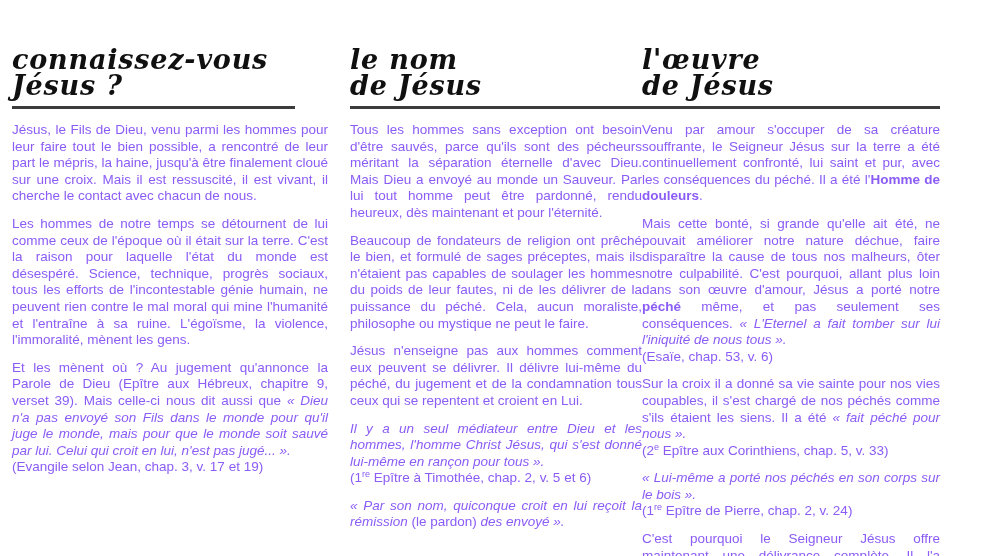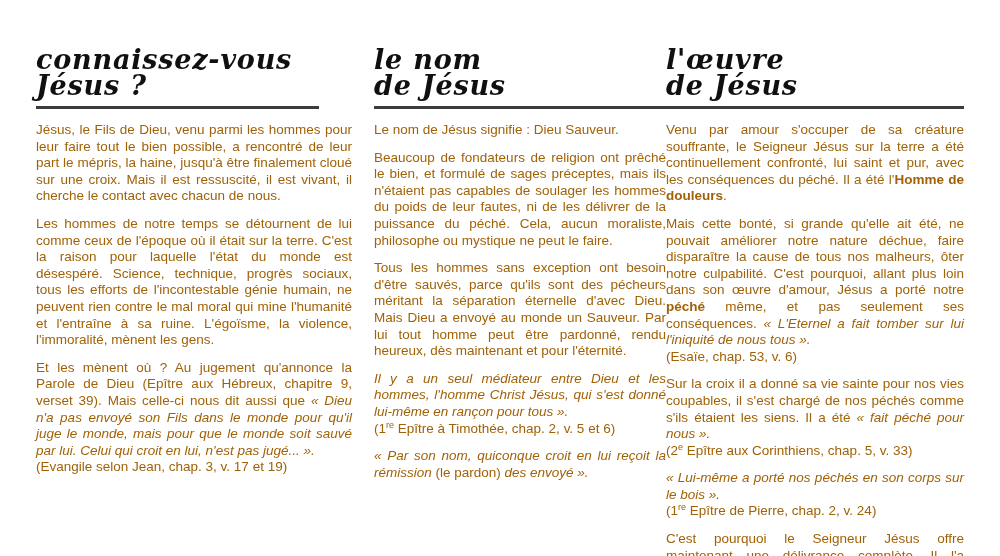--- a/index.html
+++ b/index.html
@@ -2,21 +2,21 @@
 <html lang="fr"><head>
 <meta charset="utf-8">
 <style>
   html, body { margin: 0; padding: 0; background: #ffffff; }
   .page {
     position: relative;
     width: 1000px;
     height: 556px;
     background: #ffffff;
     box-sizing: border-box;
-    padding: 47px 0 0 36px;
+    padding: 47px 0 0 12px;
     display: flex;
     font-family: "Liberation Sans", sans-serif;
     color: #212121;
     overflow: hidden;
   }
   .col { flex: none; }
   .col-1 { width: 316px; margin-right: 22px; }
   .col-2 { width: 292px; }
   .col-3 { width: 298px; }
   .title {
@@ -36,21 +36,21 @@
     margin-top: 7px;
     margin-bottom: 13px;
     width: 100%;
   }
   .col-1 .rule { width: 283px; }
   .body p {
     margin: 0 0 11px 0;
     font-size: 13.5px;
     line-height: 16.6px;
     text-align: justify;
-    color: #a16207;
+    color: #8b5cf6;
   }
   .body em { font-style: italic; }
   .body strong { font-weight: bold; }
   .body sup { font-size: 9px; line-height: 0; vertical-align: super; }
 </style>
 </head>
 <body>
 
 <div class="page">
 
@@ -63,23 +63,23 @@
         <p><span>Les hommes de notre temps se détournent de lui comme ceux de l'époque où il était sur la terre. C'est la raison pour laquelle l'état du monde est désespéré. Science, technique, progrès sociaux, tous les efforts de l'incontestable génie humain, ne peuvent rien contre le mal moral qui mine l'humanité et l'entraîne à sa ruine. L'égoïsme, la violence, l'immoralité, mènent les gens.</span></p>
         <p><span>Et les mènent où ? Au jugement qu'annonce la Parole de Dieu (Epître aux Hébreux, chapitre 9, verset 39). Mais celle-ci nous dit aussi que </span><em>« Dieu n'a pas envoyé son Fils dans le monde pour qu'il juge le monde, mais pour que le monde soit sauvé par lui. Celui qui croit en lui, n'est pas jugé... ».</em><br><span>(Evangile selon Jean, chap. 3, v. 17 et 19)</span></p>
       </div>
   </div>
 
   <div class="col col-2">
     <h1 class="title">le nom
 de Jésus</h1>
     <div class="rule"></div>
     <div class="body">
-        <p><span>Le nom de Jésus signifie : Dieu Sauveur.</span></p>
+        <p><span>Tous les hommes sans exception ont besoin d'être sauvés, parce qu'ils sont des pécheurs méritant la séparation éternelle d'avec Dieu. Mais Dieu a envoyé au monde un Sauveur. Par lui tout homme peut être pardonné, rendu heureux, dès maintenant et pour l'éternité.</span></p>
         <p><span>Beaucoup de fondateurs de religion ont prêché le bien, et formulé de sages préceptes, mais ils n'étaient pas capables de soulager les hommes du poids de leur fautes, ni de les délivrer de la puissance du péché. Cela, aucun moraliste, philosophe ou mystique ne peut le faire.</span></p>
-        <p><span>Tous les hommes sans exception ont besoin d'être sauvés, parce qu'ils sont des pécheurs méritant la séparation éternelle d'avec Dieu. Mais Dieu a envoyé au monde un Sauveur. Par lui tout homme peut être pardonné, rendu heureux, dès maintenant et pour l'éternité.</span></p>
+        <p><span>Jésus n'enseigne pas aux hommes comment eux peuvent se délivrer. Il délivre lui-même du péché, du jugement et de la condamnation tous ceux qui se repentent et croient en Lui.</span></p>
         <p><em>Il y a un seul médiateur entre Dieu et les hommes, l'homme Christ Jésus, qui s'est donné lui-même en rançon pour tous ».</em><br><span>(1</span><sup>re</sup><span> Epître à Timothée, chap. 2, v. 5 et 6)</span></p>
         <p><em>« Par son nom, quiconque croit en lui reçoit la rémission </em><span>(le pardon) </span><em>des envoyé ».</em><br></p>
       </div>
   </div>
 
   <div class="col col-3">
     <h1 class="title">l'œuvre
 de Jésus</h1>
     <div class="rule"></div>
     <div class="body">

